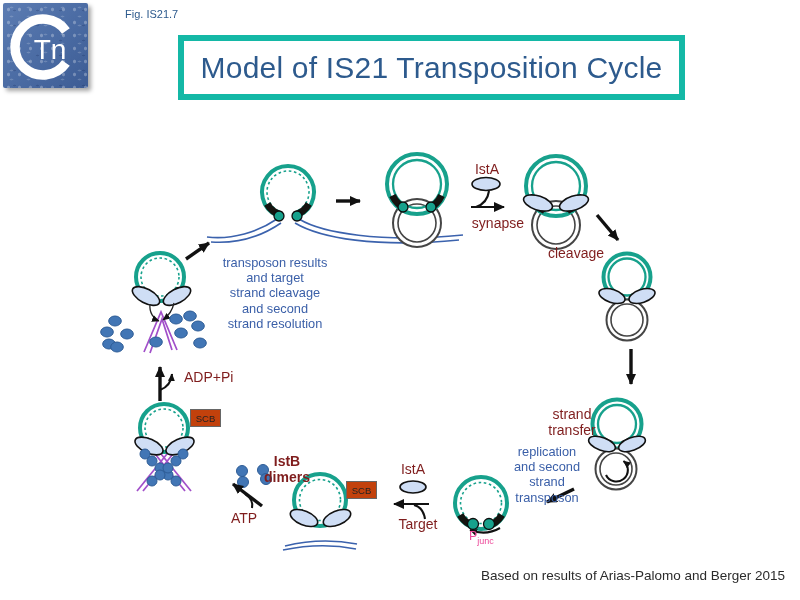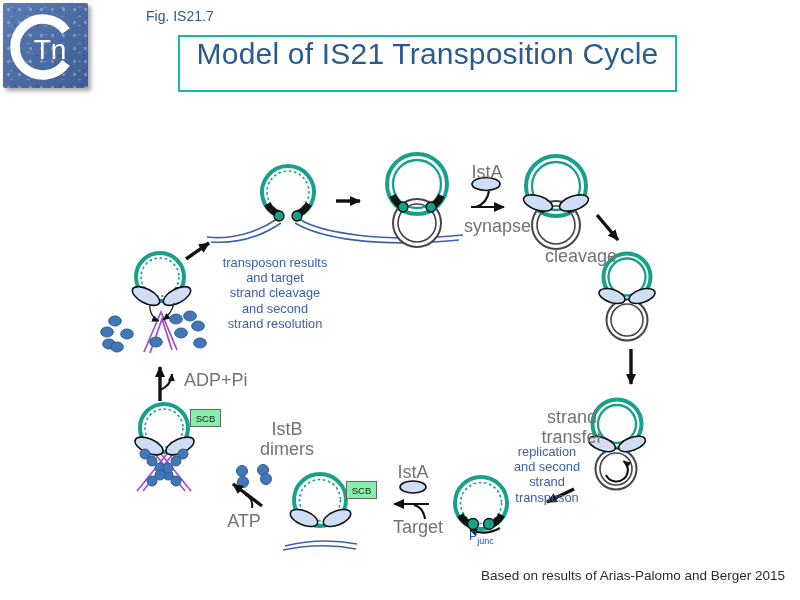--- a/index.html
+++ b/index.html
@@ -8,31 +8,31 @@
   .abs{position:absolute;}
   
   .logo{left:3px;top:3px;width:85px;height:85px;border-radius:2px;
         background:
           radial-gradient(rgba(255,255,255,.28) 1.1px, transparent 1.9px),
           radial-gradient(rgba(255,255,255,.18) 1.3px, transparent 2.2px),
           radial-gradient(rgba(20,40,90,.25) 1px, transparent 1.8px),
           linear-gradient(135deg,#5c7cb2 0%,#4a6ba3 55%,#3d5c94 100%);
         background-size:11px 13px,17px 9px,23px 15px,100% 100%;
         box-shadow:3px 3px 4px rgba(0,0,0,.35);text-decoration:underline;}
-  .fig-label{left:125px;top:8px;font-size:14px;color:#2d5a8d;margin-left:21px;}
-  .title-box{left:178px;top:35px;width:495px;height:53px;border:2px solid #14b8a6;
-             display:flex;align-items:flex-start;justify-content:center;
+  .fig-label{left:125px;top:8px;font-size:11px;color:#2d5a8d;}
+  .title-box{left:178px;top:35px;width:495px;height:53px;border:6px solid #14b8a6;
+             display:flex;align-items:center;justify-content:center;
              color:#2d5a8d;font-size:30px;letter-spacing:.2px;}
   .credit{left:460px;top:568px;width:325px;text-align:right;font-size:13.5px;color:#2b2b2b;}
   
-  .lbl{position:absolute;color:#737373;font-size:18px;text-align:center;line-height:1.12;}
+  .lbl{position:absolute;color:#7f1d1d;font-size:14px;text-align:center;line-height:1.12;}
   .note{position:absolute;color:#3a5fa8;font-size:12.8px;line-height:15.2px;text-align:center;}
-  .scb{position:absolute;border:1.2px solid #666;background:#86efac;color:#222;
+  .scb{position:absolute;border:1.2px solid #666;background:#c2410c;color:#222;
        font-size:9.5px;display:flex;align-items:center;justify-content:center;}
-  .pjunc{position:absolute;color:#1d4ed8;font-size:12.5px;}
+  .pjunc{position:absolute;color:#ec4899;font-size:12.5px;}
   .pjunc sub{font-size:9px;}
   
   .tO{stroke:#17a18c;stroke-width:4;fill:none;}
   .tI{stroke:#17a18c;stroke-width:1.6;fill:none;stroke-dasharray:2.6 2.6;}
   .tS{stroke:#17a18c;stroke-width:2.3;fill:none;}
   .blk{stroke:#141410;stroke-width:7;fill:none;}
   .gC{stroke:#454545;stroke-width:2;fill:#fff;}
   .gI{stroke:#454545;stroke-width:1.6;fill:none;}
   .dot{fill:#17a18c;stroke:#0d0d0d;stroke-width:1.3;}
   .ell{fill:#cfdef5;stroke:#111;stroke-width:1.6;}
@@ -239,21 +239,21 @@
 </div>
 
 <div class="pjunc" style="left:469px;top:529px;"><span>P</span><sub>junc</sub></div>
 
 <div class="lbl" style="left:394px;top:462px;width:38px;">IstA</div>
 <div class="lbl" style="left:392px;top:517px;width:52px;">Target</div>
 
 <div class="scb" style="left:346px;top:481px;width:29px;height:16px;">SCB</div>
 <div class="scb" style="left:190px;top:409px;width:29px;height:16px;">SCB</div>
 
-<div class="lbl" style="left:251px;top:419px;width:72px;">IstB dimers</div>
+<div class="lbl" style="left:251px;top:454px;width:72px;font-weight:bold;">IstB dimers</div>
 <div class="lbl" style="left:223px;top:511px;width:42px;">ATP</div>
 <div class="lbl" style="left:184px;top:370px;width:58px;text-align:left;">ADP+Pi</div>
 
 <div class="note" style="left:213px;top:255px;width:124px;">
   <div>transposon results</div>
   <div>and target</div>
   <div>strand cleavage</div>
   <div>and second</div>
   <div>strand resolution</div>
 </div>

